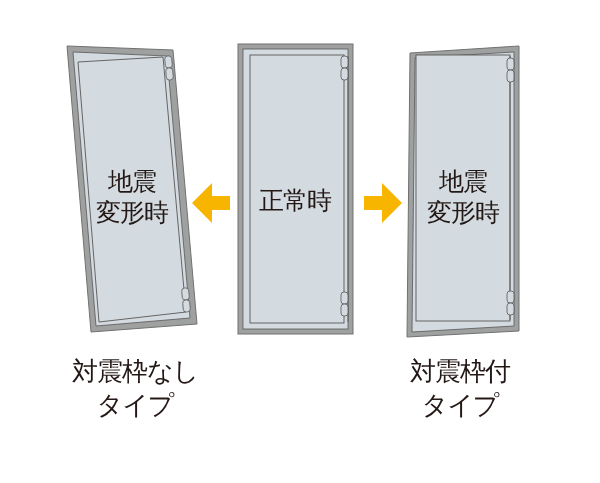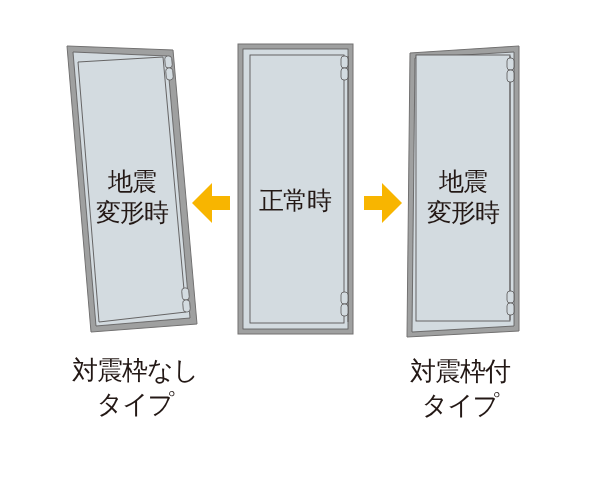--- a/index.html
+++ b/index.html
@@ -73,21 +73,21 @@
 
   <div class="door-label" style="left:245px; top:169px; width:100px;">
     <div>正常時</div>
   </div>
 
   <div class="door-label" style="left:413px; top:150px; width:100px;">
     <div>地震</div>
     <div>変形時</div>
   </div>
 
-  <div class="type-label" style="left:55px; top:338px; width:160px;font-family:Liberation Serif, serif;">
+  <div class="type-label" style="left:55px; top:338px; width:160px;">
     <div>対震枠なし</div>
     <div>タイプ</div>
   </div>
 
   <div class="type-label" style="left:390px; top:338px; width:140px;text-align:center;">
     <div>対震枠付</div>
     <div>タイプ</div>
   </div>
 </div>
 

